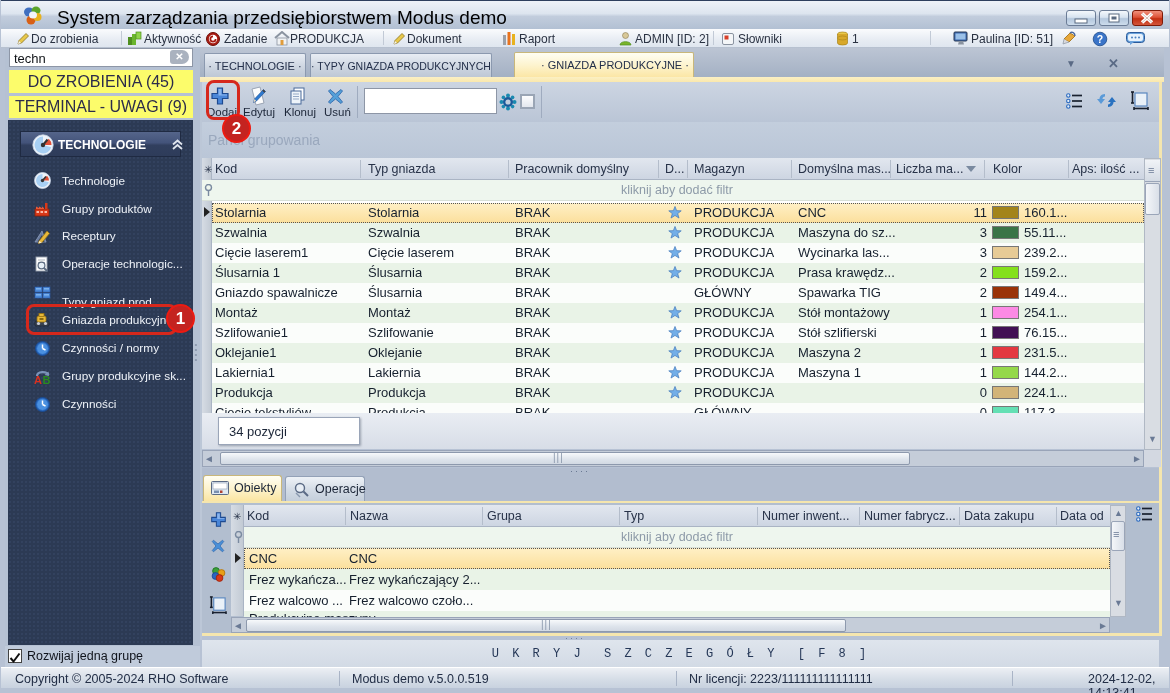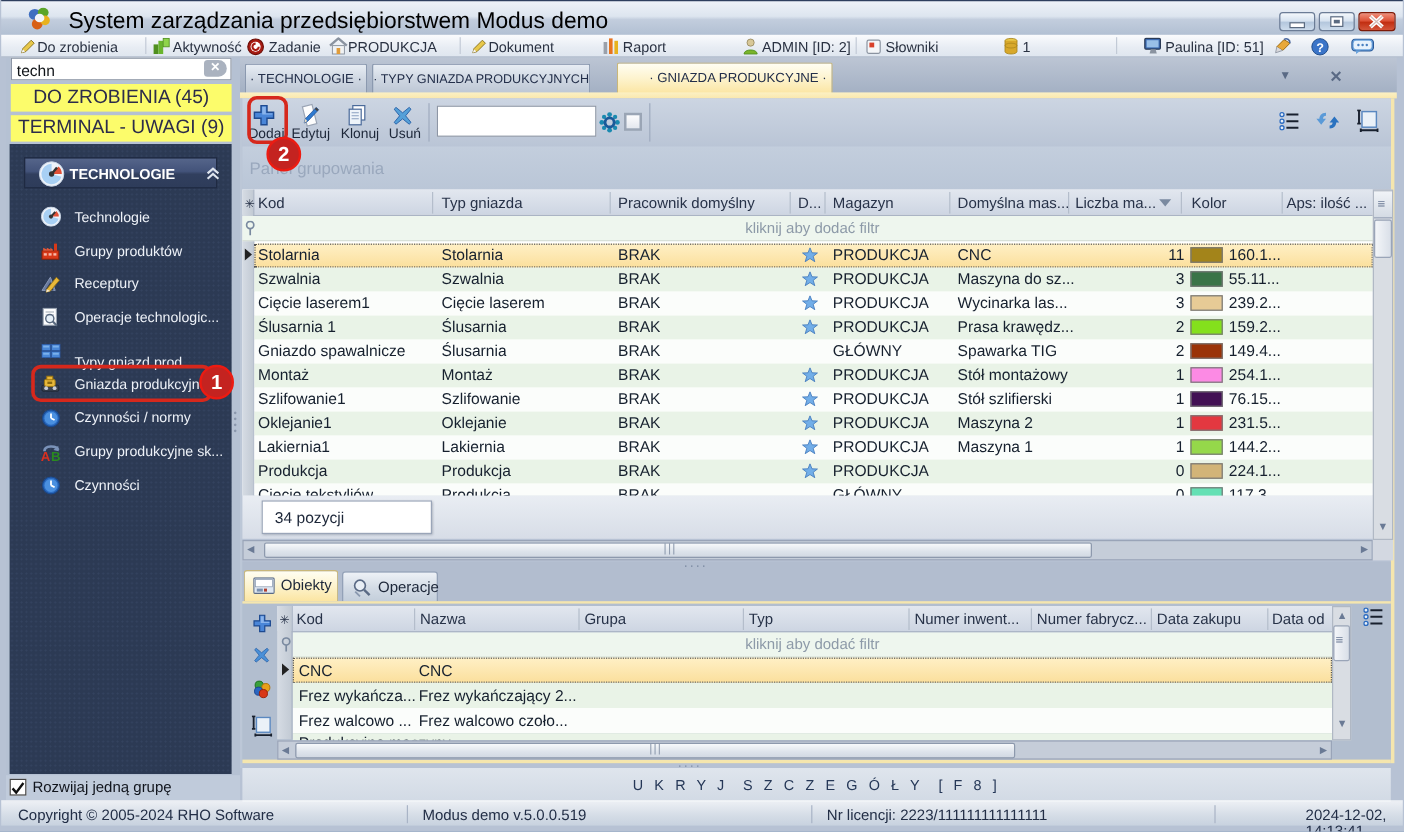--- a/index.html
+++ b/index.html
@@ -79,21 +79,21 @@
 #countbox span { position:absolute; left:10px; top:6px; font-size:13px; color:#1c2638; }
 #gridbottom { left:202px; top:413px; width:957px; height:36px; background:linear-gradient(#e9edf3,#d7dde7); }
 .hscroll { background:#c5cdd9; border:1px solid #99a4b8; }
 .hthumb { position:absolute; height:13px; background:linear-gradient(#f7f9fb,#dde3eb 60%,#d2d9e3); border:1px solid #8d99ad; border-radius:2px; }
 
 #btabs { left:202px; top:468px; width:957px; height:33px; background:#b2bdcf; }
 .btab { position:absolute; height:26px; border:1px solid #93a1b7; border-bottom:none; border-radius:3px 3px 0 0; font-size:12.5px; color:#1c2638; }
 
 #bpanel { left:202px; top:501px; width:957px; height:135px; background:#b2becf; border-top:2px solid #f5e6ae; border-bottom:3px solid #f5e6ae; }
 
-#ukryj { left:202px; top:640px; width:957px; height:40px; background:linear-gradient(#dfe5ed,#ccd5e1); }
+#ukryj { left:202px; top:640px; width:957px; height:40px; background:linear-gradient(#dfe5ed,#ccd5e1);font-family:Liberation Mono, monospace; }
 #ukryj span { position:absolute; width:100%; text-align:center; top:7px; font-size:12px; letter-spacing:3px; color:#253757; }
 
 #statusbar { left:1px; top:667px; width:1168px; height:21px; background:linear-gradient(#eceff4,#d4dce6 60%,#c8d2df); border-top:1px solid #fff; }
 #statusbar .s { position:absolute; top:4px; font-size:12.5px; color:#222e46; }
 #statusbar .sep { position:absolute; top:3px; width:1px; height:15px; background:#a9b4c6; }
 
 .redrect { position:absolute; border:3px solid #d6281c; border-radius:8px; }
 .redcirc { position:absolute; width:29px; height:29px; border-radius:50%;
   background:#c42320; border:2px solid #ec1b12;
   color:#fff; font-size:17px; font-weight:bold; text-align:center; line-height:26px; }

